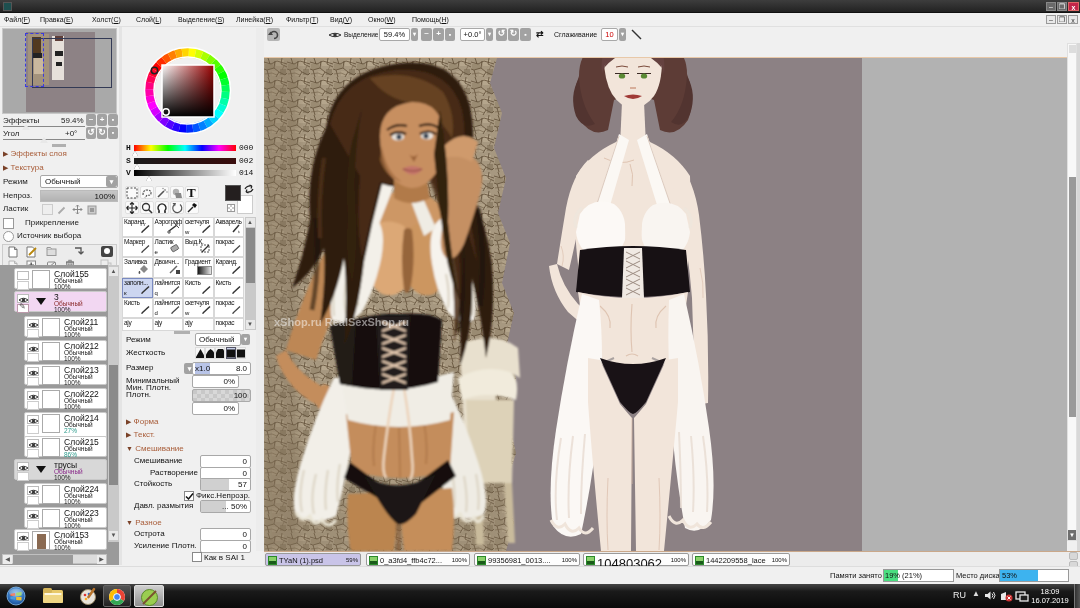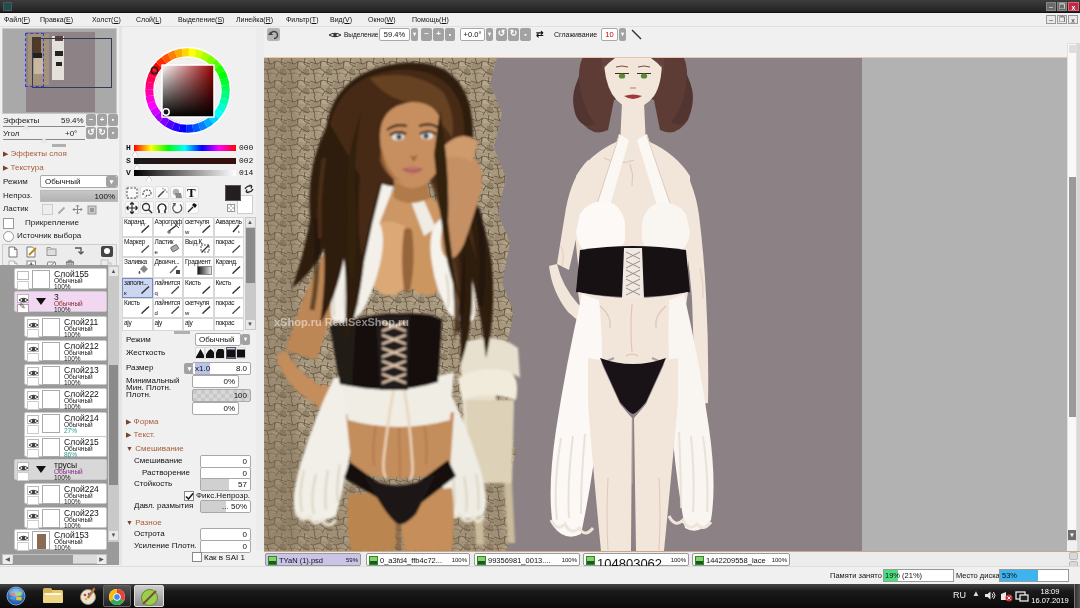--- a/index.html
+++ b/index.html
@@ -680,21 +680,21 @@
     <div class="inp" style="left:70px;top:375px;width:47px;height:13px;">
       <span style="position:absolute;right:3px;top:0;line-height:11px;">0%</span>
     </div>
     <div class="sechdr" style="left:4px;top:390px;"><span class="tri">▶</span> Форма</div>
     <div class="sechdr" style="left:4px;top:403px;"><span class="tri">▶</span> Текст.</div>
     <div class="sechdr" style="left:4px;top:417px;"><span class="tri">▼</span> Смешивание</div>
     <div class="abs" style="left:4px;top:429px;"><span style="margin-left:8px;">Смешивание</span></div>
     <div class="inp" style="left:78px;top:428px;width:51px;height:13px;">
       <span style="position:absolute;right:3px;top:0;line-height:11px;">0</span>
     </div>
-    <div class="abs" style="left:4px;top:441px;"><span style="margin-left:16px;">Растворение</span></div>
+    <div class="abs" style="left:4px;top:441px;"><span style="margin-left:24px;">Растворение</span></div>
     <div class="inp" style="left:78px;top:440px;width:51px;height:13px;">
       <span style="position:absolute;right:3px;top:0;line-height:11px;">0</span>
     </div>
     <div class="abs" style="left:4px;top:452px;"><span style="margin-left:8px;">Стойкость</span></div>
     <div class="inp" style="left:78px;top:451px;width:51px;height:13px;">
       <div style="position:absolute;left:0;top:0;width:28px;height:11px;background:#d0d0d0;"></div>
       <span style="position:absolute;right:3px;top:0;line-height:11px;">57</span>
     </div>
     <div class="abs" style="left:62px;top:464px;width:10px;height:10px;background:#fff;border:1px solid #888;"><svg width="9" height="9">
         <path d="M1 4.5 L3.5 7 L8 1.5" stroke="#111" stroke-width="1.5" fill="none"></path>

